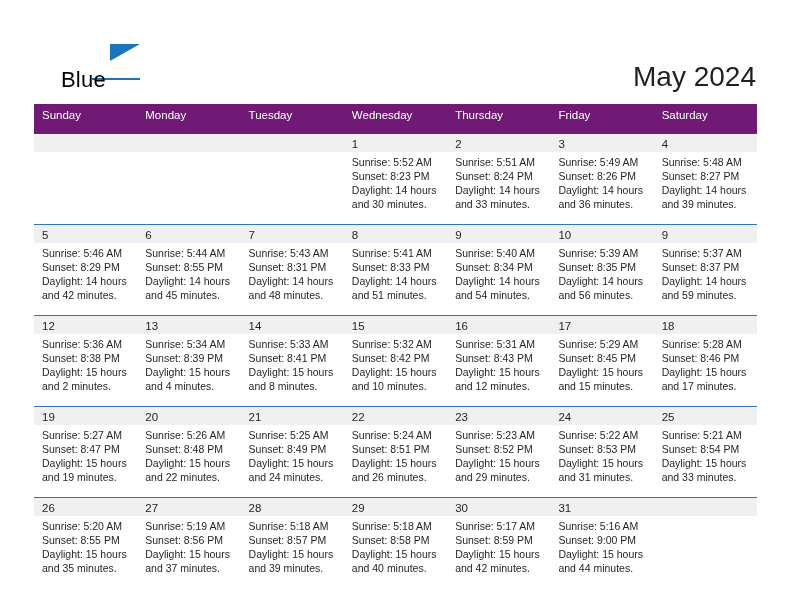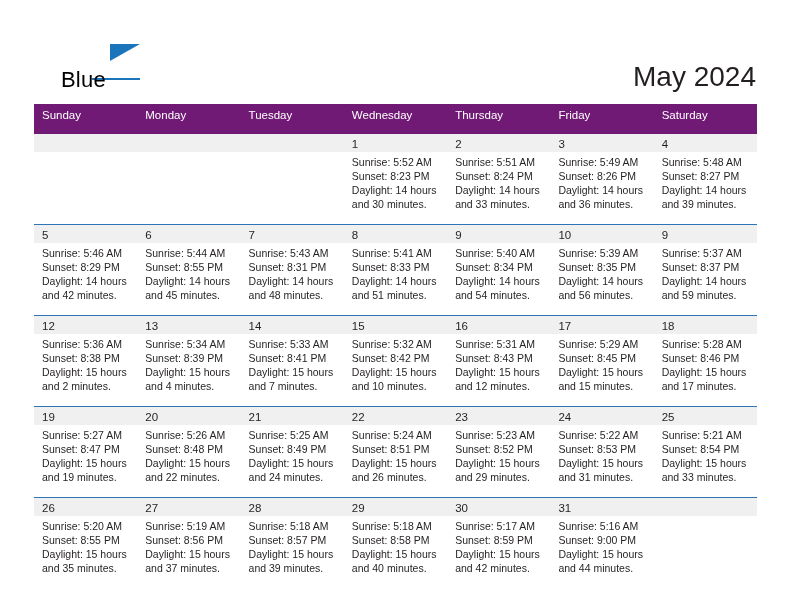--- a/index.html
+++ b/index.html
@@ -319,21 +319,21 @@
               <div class="day-line">Daylight: 15 hours</div>
               <div class="day-line">and 4 minutes.</div>
             </div>
           </div>
           <div class="day-cell">
             <div class="day-num-band"><span class="day-num">14</span></div>
             <div class="day-body">
               <div class="day-line">Sunrise: 5:33 AM</div>
               <div class="day-line">Sunset: 8:41 PM</div>
               <div class="day-line">Daylight: 15 hours</div>
-              <div class="day-line">and 7 minutes.</div>
+              <div class="day-line">and 8 minutes.</div>
             </div>
           </div>
           <div class="day-cell">
             <div class="day-num-band"><span class="day-num">15</span></div>
             <div class="day-body">
               <div class="day-line">Sunrise: 5:32 AM</div>
               <div class="day-line">Sunset: 8:42 PM</div>
               <div class="day-line">Daylight: 15 hours</div>
               <div class="day-line">and 10 minutes.</div>
             </div>

